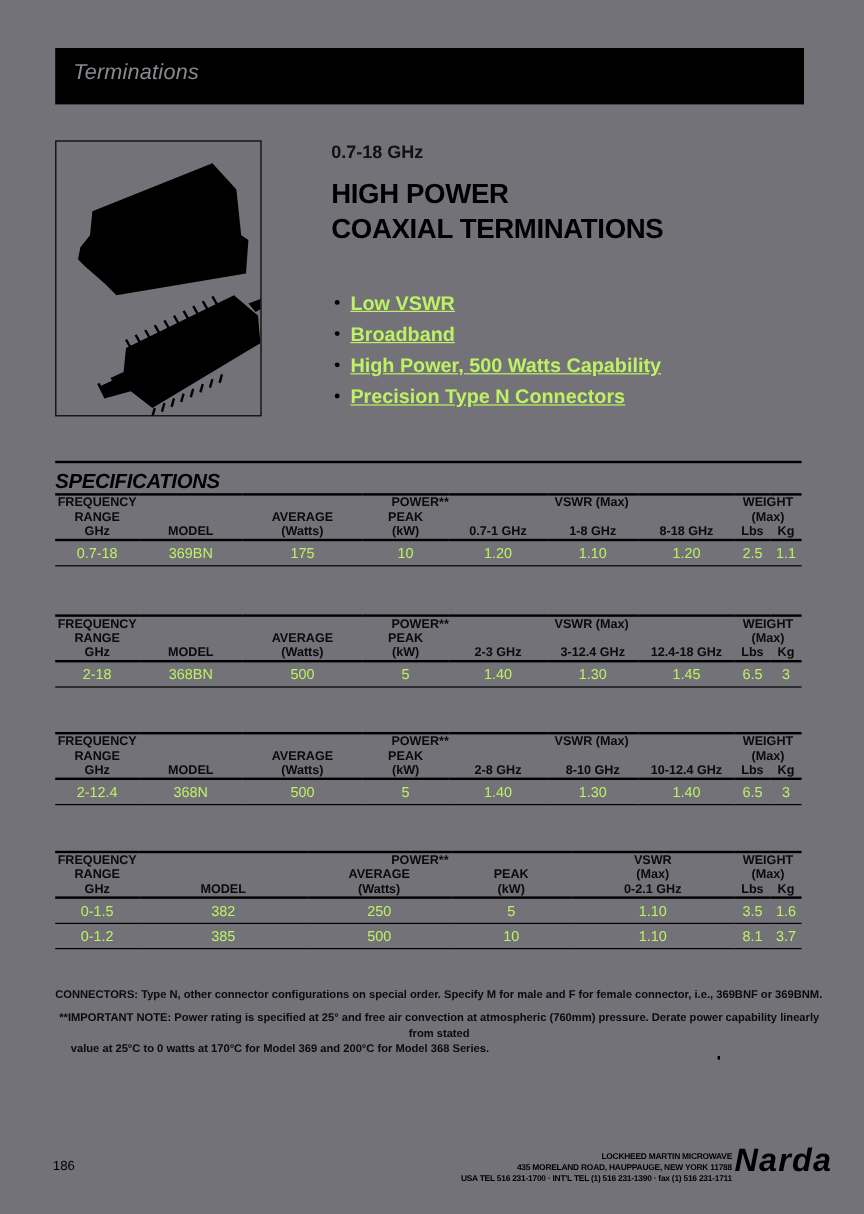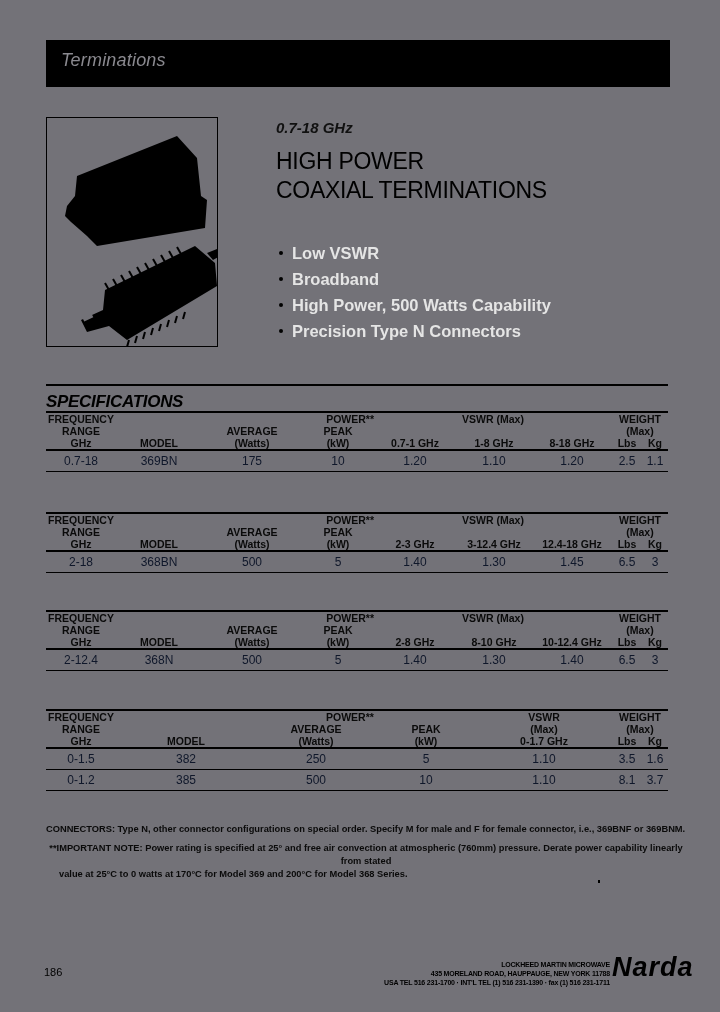--- a/index.html
+++ b/index.html
@@ -13,45 +13,45 @@
   .hdr-bar .title {
     position:absolute; left:15px; top:10px; font-size:18px; font-style:italic;
     color:#8a898f; letter-spacing:0.2px;
   }
   .photo {
     position:absolute; left:46px; top:117px; width:172px; height:230px;
     border:1.5px solid #000; box-sizing:border-box;
   }
   .photo svg { position:absolute; left:0; top:0; }
   .freq {
-    position:absolute; left:276px; top:119px; font-size:15px; font-style:italic; font-weight:bold;
+    position:absolute; left:276px; top:119px; font-size:15px; font-weight:bold;
     color:#111;
   }
   .headline {
-    position:absolute; left:276px; top:147px; font-size:23px; font-weight:normal; line-height:29px;
+    position:absolute; left:276px; top:147px; font-size:23px; font-weight:bold; line-height:29px;
     letter-spacing:-0.3px;
   }
   .bullets { position:absolute; left:276px; top:240px; list-style:none; margin:0; padding:0; }
-  .bullets li { font-size:16.5px; font-weight:bold; height:26px; line-height:26px; color:#e5e5e5; }
+  .bullets li { font-size:16.5px; font-weight:bold; height:26px; line-height:26px; color:#bef264;text-decoration:underline; }
   .bullets li .dot { display:inline-block; width:4px; height:4px; background:#000; border-radius:50%;
     margin:0 9px 4px 3px; vertical-align:middle; }
   .rule { position:absolute; height:2px; background:#000; }
   .spec-title {
     position:absolute; left:46px; top:392px; font-size:17px; font-weight:bold; font-style:italic;
     letter-spacing:-0.3px;
   }
   table.spec {
     position:absolute; border-collapse:collapse; font-size:11px;
   }
   table.spec th {
     font-weight:bold; font-size:10.5px; line-height:12px; color:#0a0a0a; padding:0; text-align:center;
     vertical-align:bottom; white-space:nowrap;
   }
   table.spec td {
-    font-size:12px; text-align:center; padding:0; height:20px; line-height:20px; color:#0f172a;
+    font-size:12px; text-align:center; padding:0; height:20px; line-height:20px; color:#bef264;
   }
   table.spec tr.head { border-top:2px solid #000; }
   table.spec tr.datarow { border-bottom:1.5px solid #000; }
   .notes { position:absolute; left:46px; top:823px; width:640px; font-size:9.3px; line-height:13px; color:#0a0a0a;font-weight:bold; }
   .notes p { margin:0 0 6px 0; }
   .notes .indent { padding-left:13px; }
   .pagenum { position:absolute; left:44px; top:966px; font-size:11px; }
   .address { position:absolute; left:378px; top:960px; width:232px; text-align:right;
     font-size:7px; line-height:9px; font-weight:bold; letter-spacing:-0.2px; }
   .brand { position:absolute; left:612px; top:952px; font-size:27px; font-weight:bold; font-style:italic;
@@ -304,21 +304,21 @@
     <th>AVERAGE</th>
     <th>PEAK</th>
     <th>(Max)</th>
     <th colspan="2">(Max)</th>
   </tr>
   <tr style="border-bottom:2px solid #000;">
     <th>GHz</th>
     <th>MODEL</th>
     <th>(Watts)</th>
     <th>(kW)</th>
-    <th>0-1.7 GHz</th>
+    <th>0-2.1 GHz</th>
     <th>Lbs</th>
     <th>Kg</th>
   </tr>
   <tr class="datarow">
     <td>0-1.5</td>
     <td>382</td>
     <td>250</td>
     <td>5</td>
     <td>1.10</td>
     <td>3.5</td>

